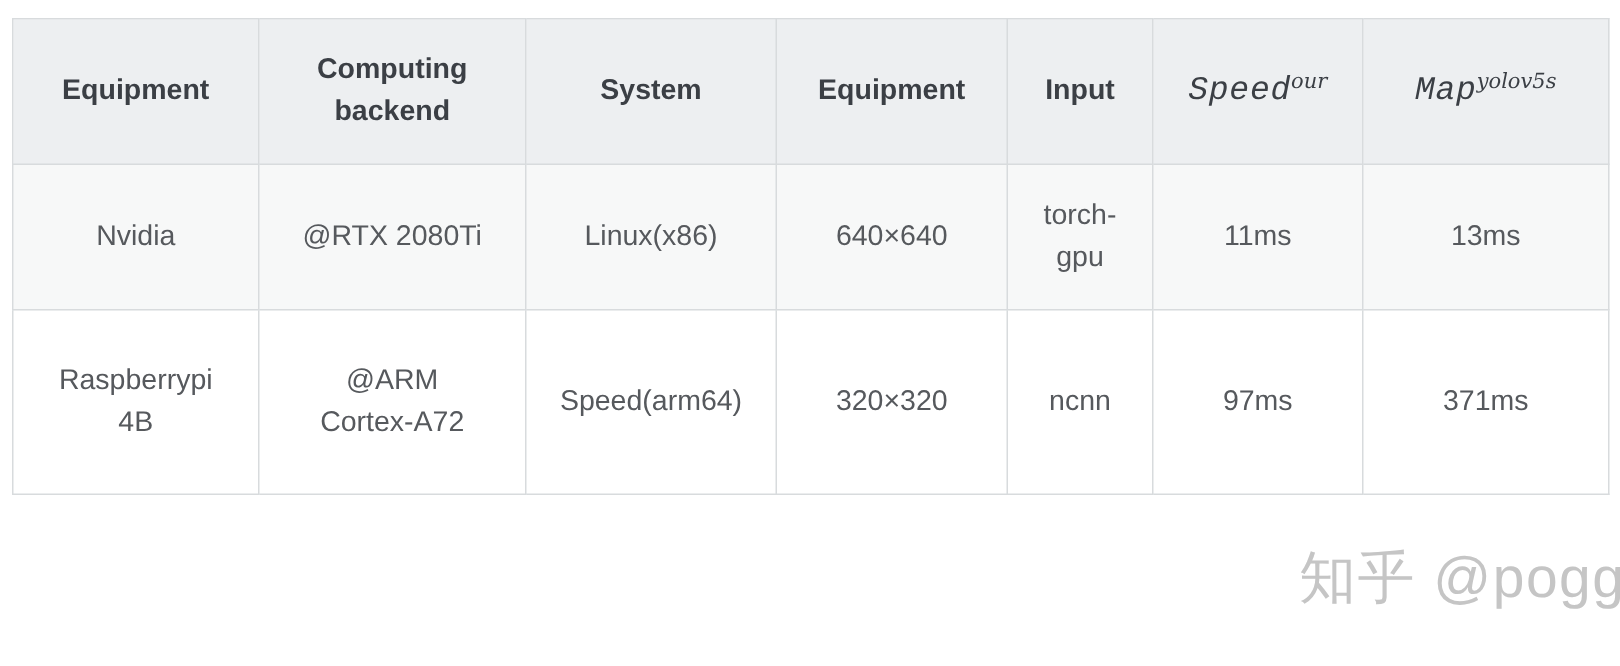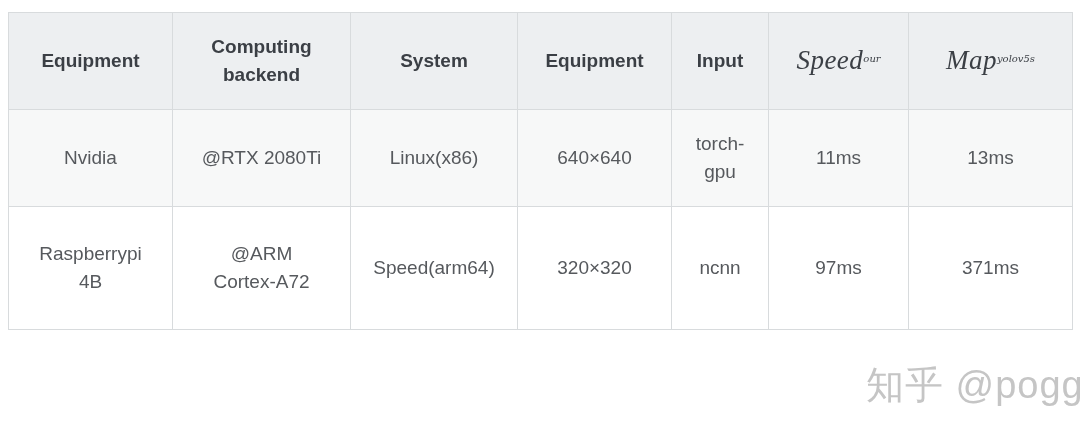--- a/index.html
+++ b/index.html
@@ -44,31 +44,31 @@
     font-size: 19px;
     color: var(--body-text);
     background: #ffffff;
     line-height: 1.45;
   }
   .bench tbody tr.alt td { background: var(--row-alt-bg); }
   .bench tbody tr.r1 { height: 106px; }
   .bench tbody tr.r2 { height: 97px; }
   .bench tbody tr.r3 { height: 123px; }
   .math-base {
-    font-family: Liberation Serif, serif;
+    font-family: Liberation Mono, monospace;
     font-style: italic;
     font-weight: normal;
-    font-size: 27px;
+    font-size: 22px;
     letter-spacing: 0.5px;
   }
   .math-sup {
     font-family: "DejaVu Serif", serif;
     font-style: italic;
     font-weight: normal;
-    font-size: 10px;
+    font-size: 14px;
     vertical-align: super;
     line-height: 0;
     text-align: center;
   }
   .watermark {
     position: absolute;
     left: 866px; top: 360px;
     font-size: 38px;
     color: var(--watermark);
     text-shadow: 1px 1px 0 #ffffff, 2px 2px 1px rgba(255,255,255,0.85);

